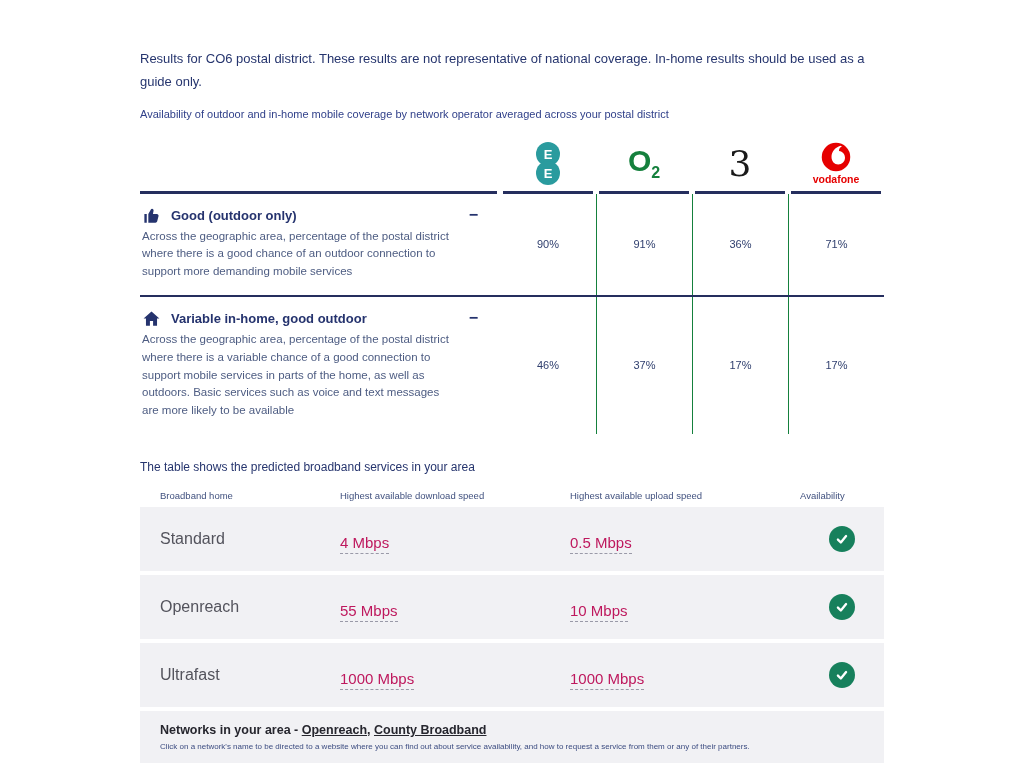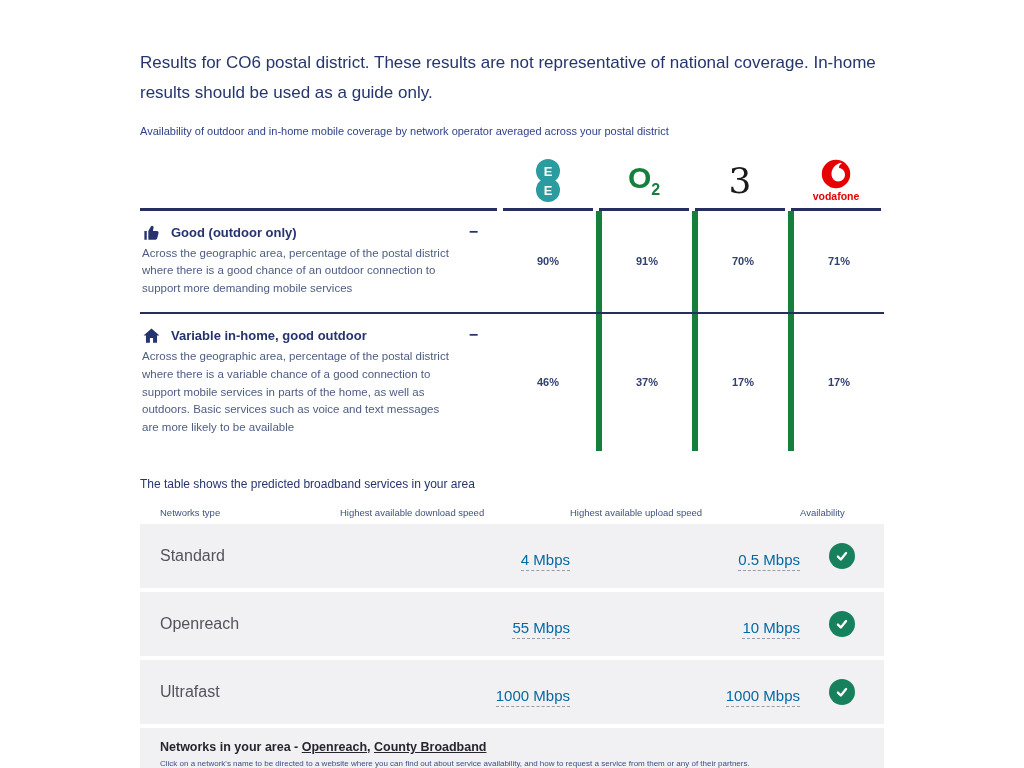--- a/index.html
+++ b/index.html
@@ -3,41 +3,41 @@
 <meta charset="utf-8">
 <style>
   html,body { margin:0; padding:0; background:#ffffff; }
   .page {
     position:relative; width:1024px; height:768px; overflow:hidden;
     font-family:"Liberation Sans", sans-serif; background:#ffffff;
   }
   .content { position:absolute; left:140px; top:8px; width:744px; }
 
   
-  .intro { font-size:17px; line-height:1.75; color:#26356e; font-weight:500;margin-top:40px; }
+  .intro { font-size:13px; line-height:1.75; color:#26356e; font-weight:500;margin-top:40px; }
   .subtitle { margin-top:14px; font-size:11px; color:#31418a; }
 
   
   .mobile-table { margin-top:14px; }
   .m-grid { display:grid; grid-template-columns:360px 96px 96px 96px 96px; }
   .logo-row .cell { position:relative; height:60px; display:flex; align-items:center; justify-content:center; }
   .logo-row .cell::after {
     content:""; position:absolute; left:3px; right:3px; bottom:0; height:3px; background:#252e5e;
   }
   .logo-row .label-head::after { left:0; }
 
   .m-row { border-bottom:2px solid #252e5e; }
   .m-row.last { border-bottom:none; }
   .m-label { padding:12px 0 14px 2px; }
   .m-title-line { display:flex; align-items:center; padding-right:22px; }
   .m-title { font-size:13px; font-weight:bold; color:#25336e; margin-left:10px; flex:1; }
   .collapse { font-size:16px; font-weight:bold; color:#25336e; cursor:pointer; line-height:1; }
   .m-desc { margin-top:3px; font-size:11.5px; line-height:1.55; color:#4d5c82; padding-right:48px; }
-  .m-val { display:flex; align-items:center; justify-content:center; font-size:11px; color:#31406f;font-weight:bold; }
-  .m-val.sep { border-left:6px solid #15803d;text-align:center; }
+  .m-val { display:flex; align-items:center; justify-content:center; font-size:11px; color:#31406f; }
+  .m-val.sep { border-left:1px solid #15803d;text-align:center; }
 
   
   .ee-logo { display:flex; flex-direction:column; align-items:center; }
   .ee-bubble { width:24px; height:24px; border-radius:50%; background:#2a9b9e; color:#fff;
     display:flex; align-items:center; justify-content:center; font-size:13px; font-weight:bold; }
   .ee-bubble.bottom { margin-top:-5px; }
   .o2-logo { font-size:30px; font-weight:bold; color:#15803d; line-height:1; }
   .o2-sub { font-size:16px; }
   .three-logo { font-size:36px; color:#1a1a1a; font-family:"DejaVu Serif", serif; line-height:1; }
   .vf-logo { display:flex; flex-direction:column; align-items:center;text-align:right; }
@@ -46,21 +46,21 @@
   .icon-svg { flex:0 0 auto; }
 
   
   .bb-intro { margin-top:26px; font-size:12px; color:#26356e; }
   .bb-grid { display:grid; grid-template-columns:200px 230px 230px 84px; align-items:center; }
   .bb-head { margin-top:10px; padding:6px 0; font-size:9.5px; color:#41517f; }
   .bb-head .c1 { padding-left:20px; }
   .bb-head .c2, .bb-head .c3, .bb-head .c4 { text-align:left; }
   .bb-row { background:#f1f1f4; height:64px; margin-bottom:4px; }
   .bb-type { padding-left:20px; font-size:16px; color:#53535c; }
-  .bb-speed { text-align:right; font-size:15px; color:#0369a1;margin-top:7px; }
+  .bb-speed { text-align:left; font-size:15px; color:#be185d;margin-top:7px; }
   .bb-speed span { border-bottom:1px dashed #9a9aa8; padding-bottom:2px; cursor:help; }
   .bb-check { display:flex; justify-content:center; }
   .check-circle { width:26px; height:26px; border-radius:50%; background:#17805c;
     display:flex; align-items:center; justify-content:center; }
   .check-circle svg { display:block; }
 
   
   .bb-footer { background:#f1f1f4; padding:12px 20px 12px 20px; }
   .nf-line { font-size:12.5px; font-weight:bold; color:#26262e; }
   .nf-line a { color:#26262e; text-decoration:underline; cursor:pointer; }
@@ -109,21 +109,21 @@
             <svg class="icon-svg" width="19" height="19" viewBox="0 0 24 24">
               <path fill="#25336e" d="M3 10h3v11H3zM8 21h9c1 0 2-.7 2.2-1.7l1.7-6.6c.3-1.3-.7-2.7-2.1-2.7h-5l.8-3.9C14.9 4.8 14 3.5 12.7 3.5c-.6 0-1.2.3-1.5.8L8 10v11z"></path>
             </svg>
             <span class="m-title">Good (outdoor only)</span>
             <span class="collapse">−</span>
           </div>
           <div class="m-desc">Across the geographic area, percentage of the postal district where there is a good chance of an outdoor connection to support more demanding mobile services</div>
         </div>
         <div class="m-val">90%</div>
         <div class="m-val sep">91%</div>
-        <div class="m-val sep">70%</div>
+        <div class="m-val sep">36%</div>
         <div class="m-val sep">71%</div>
       </div>
 
       <div class="m-grid m-row last">
         <div class="m-label">
           <div class="m-title-line">
             <svg class="icon-svg" width="19" height="19" viewBox="0 0 24 24">
               <path fill="#25336e" d="M12 3l-10 9h3v9h5v-6h4v6h5v-9h3z"></path>
             </svg>
             <span class="m-title">Variable in-home, good outdoor</span>
@@ -134,21 +134,21 @@
         <div class="m-val">46%</div>
         <div class="m-val sep">37%</div>
         <div class="m-val sep">17%</div>
         <div class="m-val sep">17%</div>
       </div>
     </div>
 
     <div class="bb-intro">The table shows the predicted broadband services in your area</div>
 
     <div class="bb-grid bb-head">
-      <div class="c1">Networks type</div>
+      <div class="c1">Broadband home</div>
       <div class="c2">Highest available download speed</div>
       <div class="c3">Highest available upload speed</div>
       <div class="c4">Availability</div>
     </div>
 
     <div class="bb-grid bb-row">
       <div class="bb-type">Standard</div>
       <div class="bb-speed"><span>4 Mbps</span></div>
       <div class="bb-speed"><span>0.5 Mbps</span></div>
       <div class="bb-check">

